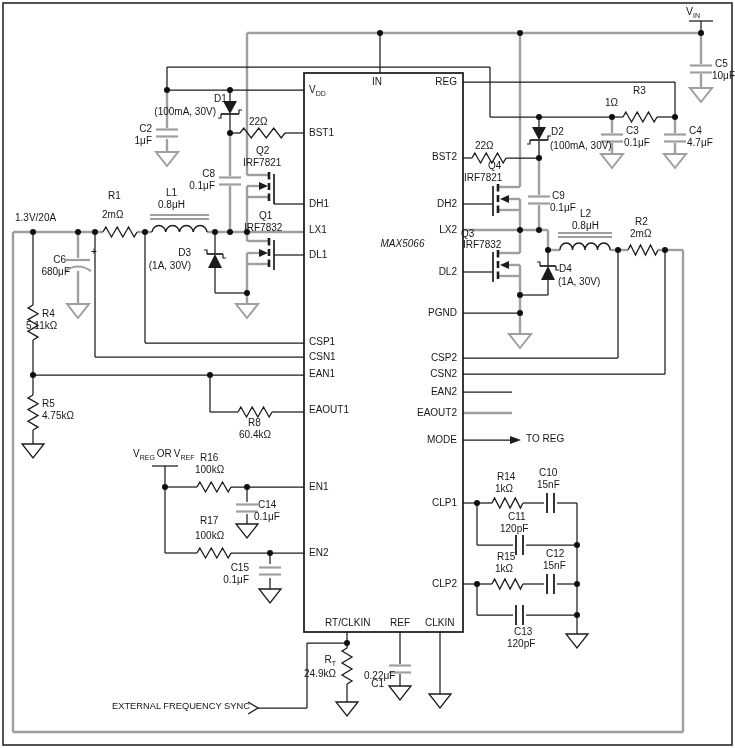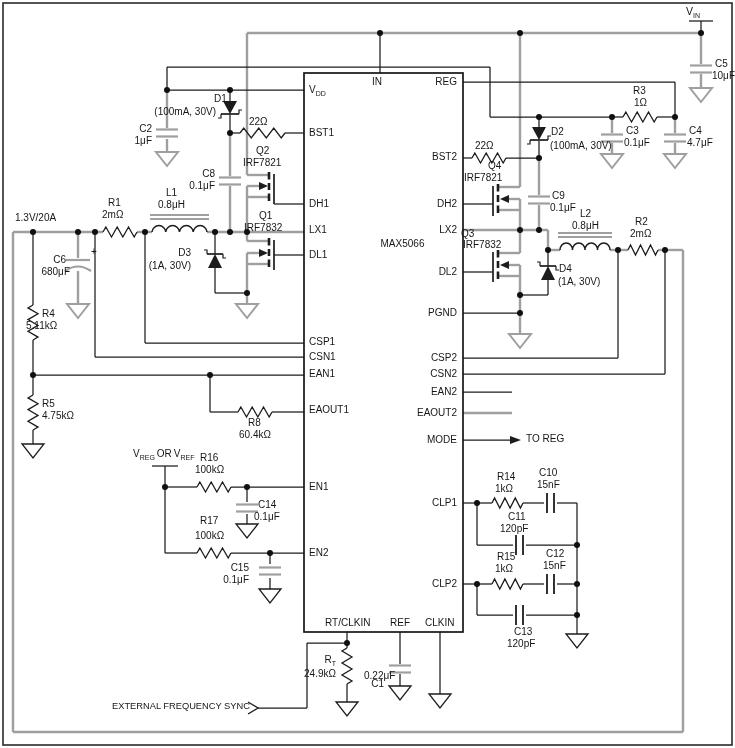--- a/index.html
+++ b/index.html
@@ -2,21 +2,21 @@
 <html><head>
 <meta charset="utf-8">
 <style>
   html,body{margin:0;padding:0;background:#fff;}
   #canvas{position:relative;width:735px;height:748px;background:#fff;overflow:hidden;
           font-family:"Liberation Sans",sans-serif;}
   svg{position:absolute;left:0;top:0;}
   .lb{position:absolute;font:10px "Liberation Sans",sans-serif;color:#161616;
       white-space:nowrap;line-height:1.05;}
   .lb sub{font-size:7px;line-height:1;}
-  .it{}
+  .it{font-style:italic;}
   .ctr{text-align:center;}
   .rt{text-align:right;}
   .orw{padding:0 2px;}
   .sm{font-size:9.3px;}
 </style>
 </head>
 <body>
 
 <div id="canvas">
 
@@ -326,21 +326,21 @@
 
   <div class="lb" style="left:686px;top:6px;font-size:10.5px"><span>V</span><sub>IN</sub></div>
   <div class="lb" style="left:15px;top:213px">1.3V/20A</div>
   <div class="lb" style="left:133px;top:449px"><span>V</span><sub>REG</sub><span class="orw">OR</span><span>V</span><sub>REF</sub></div>
   <div class="lb" style="left:526px;top:434px">TO REG</div>
   <div class="lb rt sm" style="left:112px;top:702px;width:130px">EXTERNAL FREQUENCY SYNC</div>
 
   <div class="lb" style="left:715px;top:59px">C5</div>
   <div class="lb" style="left:712px;top:71px">10μF</div>
   <div class="lb" style="left:633px;top:86px">R3</div>
-  <div class="lb" style="left:634px;top:98px">1Ω</div>
+  <div class="lb" style="left:605px;top:98px">1Ω</div>
   <div class="lb" style="left:626px;top:126px">C3</div>
   <div class="lb" style="left:624px;top:138px">0.1μF</div>
   <div class="lb" style="left:689px;top:126px">C4</div>
   <div class="lb" style="left:687px;top:138px">4.7μF</div>
   <div class="lb" style="left:551px;top:127px">D2</div>
   <div class="lb" style="left:550px;top:141px">(100mA, 30V)</div>
   <div class="lb" style="left:475px;top:141px">22Ω</div>
   <div class="lb" style="left:488px;top:161px">Q4</div>
   <div class="lb" style="left:464px;top:173px">IRF7821</div>
   <div class="lb" style="left:552px;top:191px">C9</div>
@@ -358,21 +358,21 @@
   <div class="lb rt" style="left:150px;top:107px;width:66px">(100mA, 30V)</div>
   <div class="lb rt" style="left:132px;top:124px;width:20px">C2</div>
   <div class="lb rt" style="left:128px;top:136px;width:24px">1μF</div>
   <div class="lb" style="left:249px;top:117px">22Ω</div>
   <div class="lb" style="left:256px;top:146px">Q2</div>
   <div class="lb" style="left:243px;top:158px">IRF7821</div>
   <div class="lb rt" style="left:183px;top:169px;width:32px">C8</div>
   <div class="lb rt" style="left:183px;top:181px;width:32px">0.1μF</div>
   <div class="lb" style="left:166px;top:188px">L1</div>
   <div class="lb" style="left:158px;top:200px">0.8μH</div>
-  <div class="lb" style="left:108px;top:198px">R1</div>
+  <div class="lb" style="left:108px;top:191px">R1</div>
   <div class="lb" style="left:102px;top:210px">2mΩ</div>
   <div class="lb" style="left:259px;top:211px">Q1</div>
   <div class="lb" style="left:244px;top:223px">IRF7832</div>
   <div class="lb rt" style="left:159px;top:248px;width:32px">D3</div>
   <div class="lb rt" style="left:143px;top:261px;width:48px">(1A, 30V)</div>
   <div class="lb rt" style="left:38px;top:255px;width:28px">C6</div>
   <div class="lb" style="left:91px;top:247px">+</div>
   <div class="lb rt" style="left:34px;top:267px;width:36px">680μF</div>
   <div class="lb" style="left:42px;top:309px">R4</div>
   <div class="lb" style="left:26px;top:321px">5.11kΩ</div>

